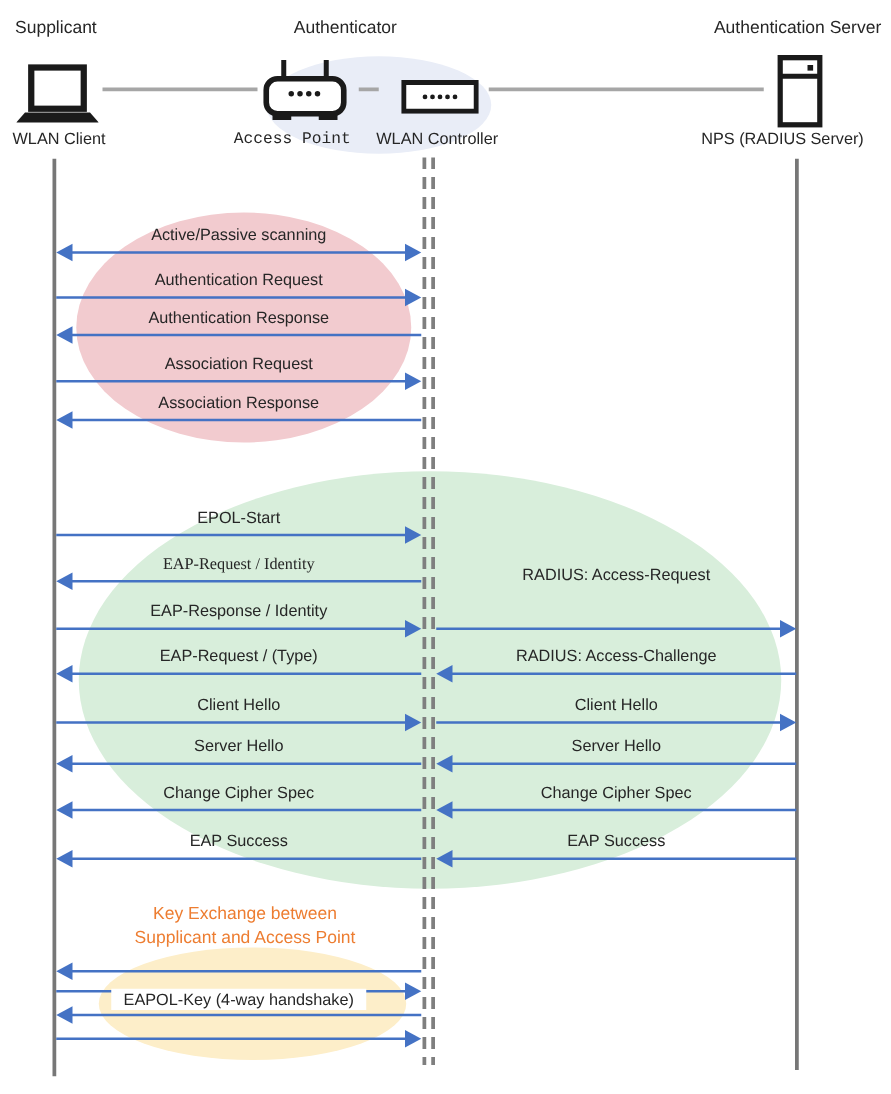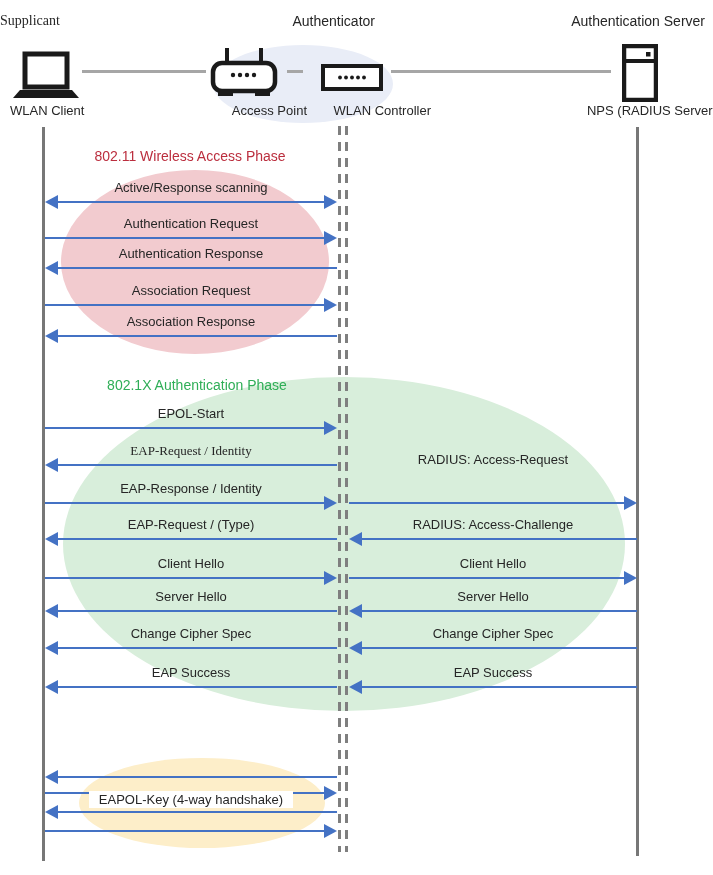--- a/index.html
+++ b/index.html
@@ -3,21 +3,21 @@
 <meta charset="utf-8">
 <style>
   html,body{margin:0;padding:0;background:#ffffff;}
   .stage{
     position:relative;width:713px;height:875px;background:#ffffff;overflow:hidden;
     font-family:"Liberation Sans", sans-serif;color:#262626;
   }
   
   .actor-title{position:absolute;top:13px;font-size:14px;color:#262626;white-space:nowrap;}
   .device-label{position:absolute;top:103px;font-size:13px;color:#262626;white-space:nowrap;}
-  .center{text-align:right;}
+  .center{text-align:left;}
   .connector{position:absolute;top:70px;height:3px;background:#a6a6a6;}
   .header-ellipse{position:absolute;left:213px;top:45px;width:180px;height:78px;border-radius:50%;background:#e9edf7;}
   
   .lifeline{position:absolute;width:3px;background:#777777;z-index:2;}
   .lifeline.dashed{
     background:repeating-linear-gradient(to bottom,#7f7f7f 0 9px,transparent 9px 16px);
   }
   
   .phase-ellipse{position:absolute;border-radius:50%;z-index:1;}
   .ellipse-1{left:61px;top:170px;width:268px;height:184px;background:#f2cbcf;}
@@ -39,21 +39,21 @@
   .icon{position:absolute;z-index:2;}
   .icon svg{display:block;}
 </style>
 </head>
 <body>
 
 <div class="stage">
 
   <div class="header-ellipse"></div>
 
-  <div class="actor-title" style="left:0;font-family:Liberation Serif, serif;">Supplicant</div>
+  <div class="actor-title" style="left:12px;">Supplicant</div>
   <div class="actor-title center" style="left:235px;width:140px;">Authenticator</div>
   <div class="actor-title" style="left:562px;width:143px;text-align:right;">Authentication Server</div>
 
   <div class="connector" style="left:82px;width:124px;"></div>
   <div class="connector" style="left:287px;width:16px;"></div>
   <div class="connector" style="left:391px;width:220px;"></div>
 
   <div class="icon" style="left:13px;top:51px;">
     <svg width="66" height="48" viewBox="0 0 66 48">
       <rect x="12" y="3" width="42" height="33" fill="#ffffff" stroke="#1a1a1a" stroke-width="5"></rect>
@@ -88,41 +88,41 @@
 
   <div class="icon" style="left:622px;top:44px;">
     <svg width="36" height="58" viewBox="0 0 36 58">
       <rect x="2" y="2" width="32" height="54" fill="#ffffff" stroke="#1a1a1a" stroke-width="4.5"></rect>
       <line x1="2" y1="17" x2="34" y2="17" stroke="#1a1a1a" stroke-width="4"></line>
       <rect x="24" y="8" width="4.5" height="4.5" fill="#1a1a1a"></rect>
     </svg>
   </div>
 
   <div class="device-label" style="left:10px;text-align:center;">WLAN Client</div>
-  <div class="device-label center" style="left:187px;width:120px;">Access Point</div>
+  <div class="device-label center" style="left:187px;width:120px;font-family:Liberation Mono, monospace;">Access Point</div>
   <div class="device-label center" style="left:301px;width:130px;">WLAN Controller</div>
   <div class="device-label center" style="left:561px;width:156px;">NPS (RADIUS Server)</div>
 
   <div class="lifeline" style="left:42px;top:127px;height:734px;"></div>
   <div class="lifeline dashed" style="left:338px;top:126px;height:726px;"></div>
   <div class="lifeline dashed" style="left:345px;top:126px;height:726px;"></div>
   <div class="lifeline" style="left:636px;top:127px;height:729px;"></div>
 
   <div class="phase-ellipse ellipse-1"></div>
   <div class="phase-ellipse ellipse-2"></div>
   <div class="phase-ellipse ellipse-3"></div>
 
-  <div class="phase-title phase1-title">802.11 Wireless Access Phase</div>
-  <div class="phase-title phase2-title">802.1X Authentication Phase</div>
+  <div class="phase-title phase3-title">Key Exchange between
+Supplicant and Access Point</div>
 
   <div id="messages">
       <div class="msg-line" style="left: 56px; top: 201px; width: 270px;"></div>
       <div class="head right" style="left: 324px; top: 195px;"></div>
       <div class="head left" style="left: 45px; top: 195px;"></div>
-      <div class="msg-label" style="left: 41px; top: 180px; width: 300px;"><span>Active/Response scanning</span></div>
+      <div class="msg-label" style="left: 41px; top: 180px; width: 300px;"><span>Active/Passive scanning</span></div>
       <div class="msg-line" style="left: 45px; top: 237px; width: 281px;"></div>
       <div class="head right" style="left: 324px; top: 231px;"></div>
       <div class="msg-label" style="left: 41px; top: 216px; width: 300px;"><span>Authentication Request</span></div>
       <div class="msg-line" style="left: 56px; top: 267px; width: 281px;"></div>
       <div class="head left" style="left: 45px; top: 261px;"></div>
       <div class="msg-label" style="left: 41px; top: 246px; width: 300px;"><span>Authentication Response</span></div>
       <div class="msg-line" style="left: 45px; top: 304px; width: 281px;"></div>
       <div class="head right" style="left: 324px; top: 298px;"></div>
       <div class="msg-label" style="left: 41px; top: 283px; width: 300px;"><span>Association Request</span></div>
       <div class="msg-line" style="left: 56px; top: 335px; width: 281px;"></div>

